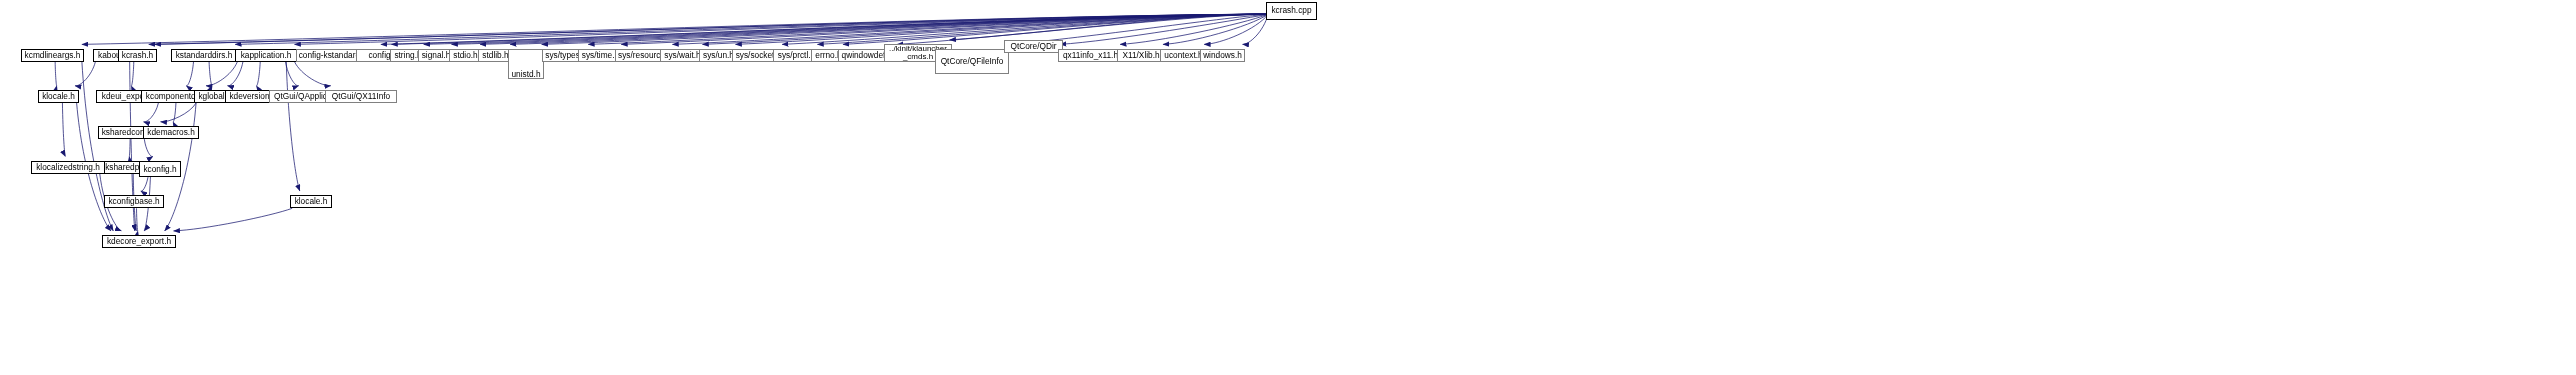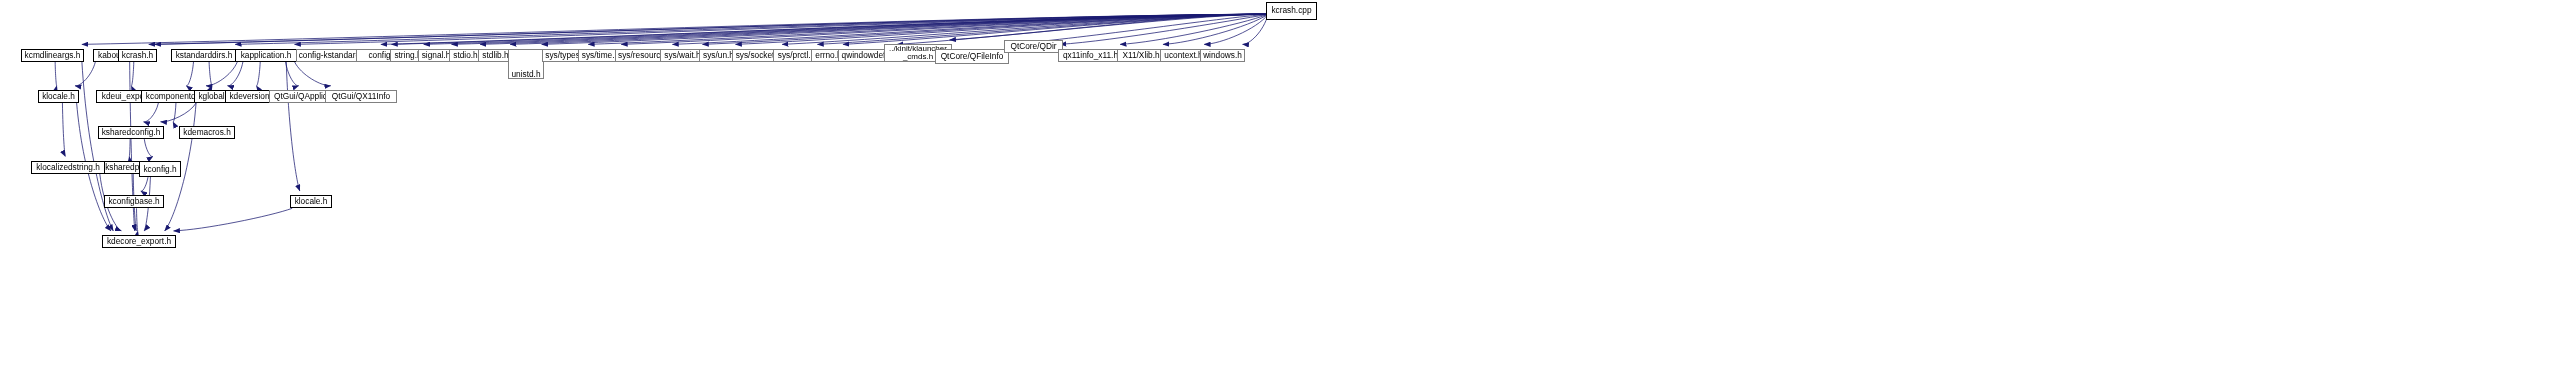--- a/index.html
+++ b/index.html
@@ -130,35 +130,35 @@
       <div class="node ext" style="left: 578px; top: 49px; width: 45px; height: 12.8px; border-color: rgb(128, 128, 128);"><span class="lbl">sys/time.h</span></div>
       <div class="node ext" style="left: 615px; top: 49px; width: 60px; height: 12.8px; border-color: rgb(128, 128, 128);"><span class="lbl">sys/resource.h</span></div>
       <div class="node ext" style="left: 660px; top: 49px; width: 45px; height: 12.8px; border-color: rgb(128, 128, 128);"><span class="lbl">sys/wait.h</span></div>
       <div class="node ext" style="left: 699px; top: 49px; width: 39px; height: 12.8px; border-color: rgb(128, 128, 128);"><span class="lbl">sys/un.h</span></div>
       <div class="node ext" style="left: 732px; top: 49px; width: 53px; height: 12.8px; border-color: rgb(128, 128, 128);"><span class="lbl">sys/socket.h</span></div>
       <div class="node ext" style="left: 773px; top: 49px; width: 47px; height: 12.8px; border-color: rgb(128, 128, 128);"><span class="lbl">sys/prctl.h</span></div>
       <div class="node ext" style="left: 811px; top: 49px; width: 35px; height: 12.8px; border-color: rgb(128, 128, 128);"><span class="lbl">errno.h</span></div>
       <div class="node ext" style="left: 838px; top: 49px; width: 62px; height: 12.8px; border-color: rgb(128, 128, 128);"><span class="lbl">qwindowdefs.h</span></div>
       <div class="node ext two-line" style="left: 884px; top: 44px; width: 68px; height: 18px; border-color: rgb(128, 128, 128);"><span class="lbl">../kinit/klauncher
 _cmds.h</span></div>
-      <div class="node ext" style="left: 935px; top: 49px; width: 74px; height: 15px; border-color: rgb(128, 128, 128);"><span class="lbl">QtCore/QFileInfo</span></div>
+      <div class="node ext" style="left: 935px; top: 49px; width: 74px; height: 25px; border-color: rgb(128, 128, 128);"><span class="lbl">QtCore/QFileInfo</span></div>
       <div class="node ext" style="left: 1004px; top: 40px; width: 59px; height: 12.8px; border-color: rgb(128, 128, 128);"><span class="lbl">QtCore/QDir</span></div>
       <div class="node ext" style="left: 1058px; top: 49px; width: 65px; height: 12.8px; border-color: rgb(128, 128, 128);"><span class="lbl">qx11info_x11.h</span></div>
       <div class="node ext" style="left: 1117px; top: 49px; width: 48px; height: 12.8px; border-color: rgb(128, 128, 128);"><span class="lbl">X11/Xlib.h</span></div>
       <div class="node ext" style="left: 1160px; top: 49px; width: 47px; height: 12.8px; border-color: rgb(128, 128, 128);"><span class="lbl">ucontext.h</span></div>
       <div class="node ext" style="left: 1200px; top: 49px; width: 45px; height: 12.8px; border-color: rgb(128, 128, 128);"><span class="lbl">windows.h</span></div>
       <div class="node" style="left: 38px; top: 90px; width: 41px; height: 12.8px; border-color: rgb(0, 0, 0);"><span class="lbl">klocale.h</span></div>
       <div class="node" style="left: 96px; top: 90px; width: 66px; height: 12.8px; border-color: rgb(0, 0, 0);"><span class="lbl">kdeui_export.h</span></div>
       <div class="node" style="left: 141px; top: 90px; width: 78px; height: 12.8px; border-color: rgb(0, 0, 0);"><span class="lbl">kcomponentdata.h</span></div>
       <div class="node" style="left: 194px; top: 90px; width: 42px; height: 12.8px; border-color: rgb(0, 0, 0);"><span class="lbl">kglobal.h</span></div>
       <div class="node" style="left: 225px; top: 90px; width: 56px; height: 12.8px; border-color: rgb(0, 0, 0);"><span class="lbl">kdeversion.h</span></div>
       <div class="node ext" style="left: 269px; top: 90px; width: 81px; height: 12.8px; border-color: rgb(128, 128, 128);"><span class="lbl">QtGui/QApplication</span></div>
       <div class="node ext" style="left: 325px; top: 90px; width: 72px; height: 12.8px; border-color: rgb(128, 128, 128);"><span class="lbl">QtGui/QX11Info</span></div>
       <div class="node" style="left: 98px; top: 126px; width: 66px; height: 12.8px; border-color: rgb(0, 0, 0);"><span class="lbl">ksharedconfig.h</span></div>
-      <div class="node" style="left: 143px; top: 126px; width: 56px; height: 12.8px; border-color: rgb(0, 0, 0); margin-left: 36px;"><span class="lbl">kdemacros.h</span></div>
+      <div class="node" style="left: 143px; top: 126px; width: 56px; height: 12.8px; border-color: rgb(0, 0, 0);"><span class="lbl">kdemacros.h</span></div>
       <div class="node" style="left: 101px; top: 161px; width: 54px; height: 12.8px; border-color: rgb(0, 0, 0);"><span class="lbl">ksharedptr.h</span></div>
       <div class="node" style="left: 139px; top: 161px; width: 42px; height: 16px; border-color: rgb(0, 0, 0);"><span class="lbl">kconfig.h</span></div>
       <div class="node" style="left: 31px; top: 161px; width: 74px; height: 12.8px; border-color: rgb(0, 0, 0);"><span class="lbl">klocalizedstring.h</span></div>
       <div class="node" style="left: 104px; top: 195px; width: 60px; height: 12.8px; border-color: rgb(0, 0, 0);"><span class="lbl">kconfigbase.h</span></div>
       <div class="node" style="left: 290px; top: 195px; width: 42px; height: 12.8px; border-color: rgb(0, 0, 0);"><span class="lbl">klocale.h</span></div>
       <div class="node" style="left: 102px; top: 235px; width: 74px; height: 12.8px; border-color: rgb(0, 0, 0);"><span class="lbl">kdecore_export.h</span></div>
     </div>
 </div>
 
 

